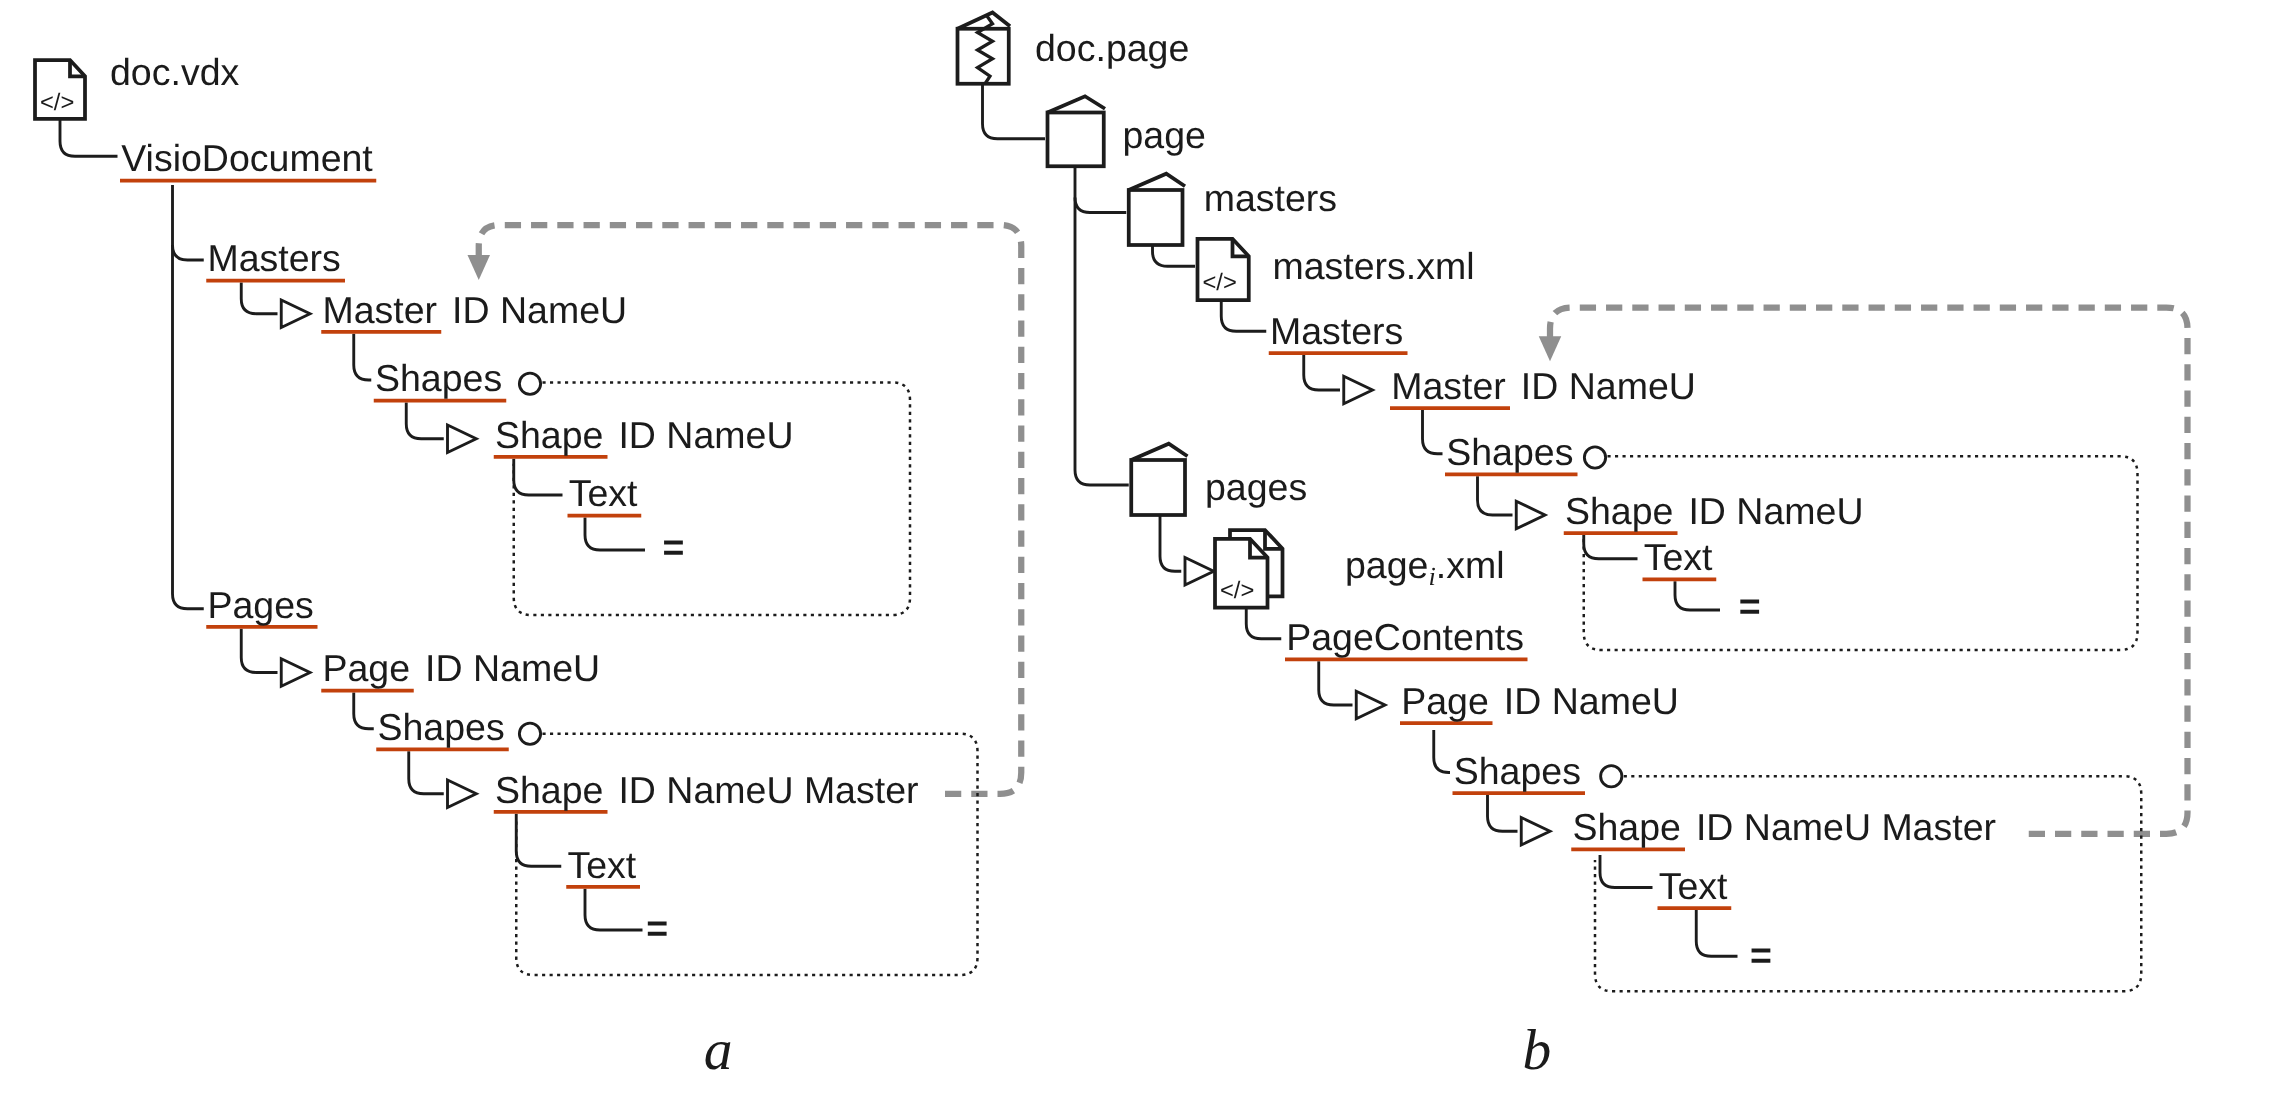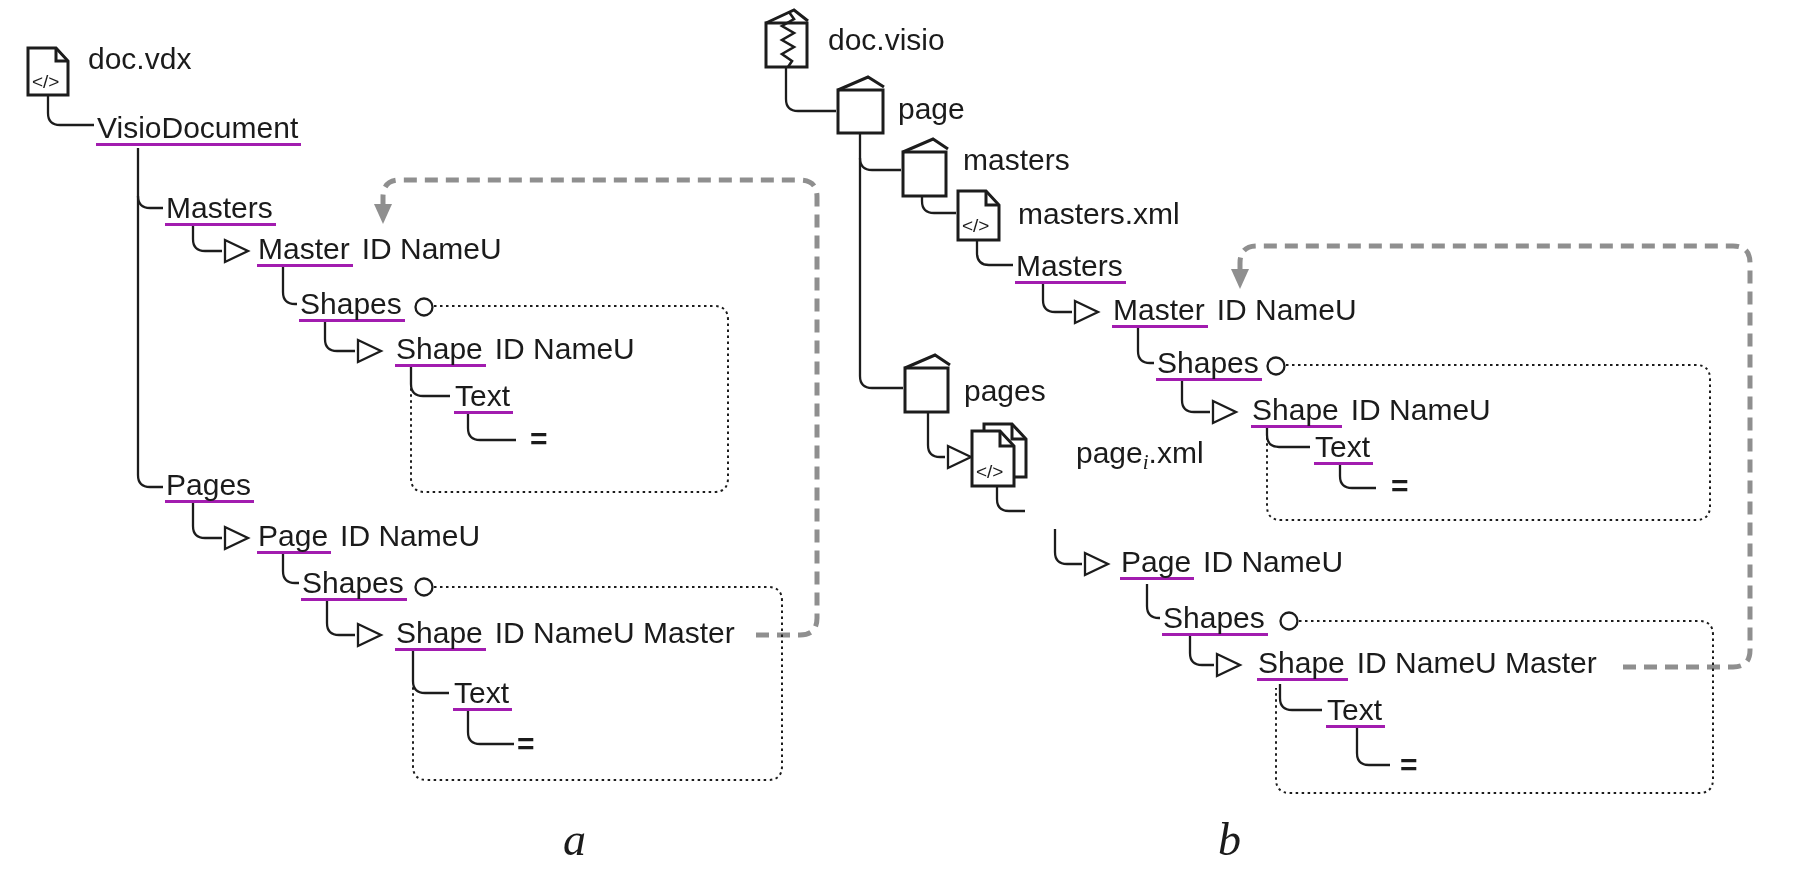--- a/index.html
+++ b/index.html
@@ -1,20 +1,20 @@
 <!DOCTYPE html>
 <html><head>
 <meta charset="utf-8">
 <style>
   html,body{margin:0;padding:0;background:#fff;}
   .stage{position:relative;width:1818px;height:876px;background:#fff;overflow:hidden;
          font-family:"Liberation Sans",sans-serif;color:#1b1b1b;}
   .layer{position:absolute;left:0;top:0;}
   .lbl{position:absolute;font-size:30px;line-height:30px;white-space:nowrap;color:#1b1b1b;}
-  .lbl .u{border-bottom:3px solid #a21caf;padding:0 3px 0 1px;margin-left:-1px;display:inline-block;}
+  .lbl .u{border-bottom:3px solid #c2410c;padding:0 3px 0 1px;margin-left:-1px;display:inline-block;}
   .lbl .attrs{padding-left:9px;}
   .eq{font-weight:700;font-size:30px;}
   .sub{font-family:"Liberation Serif",serif;font-style:italic;font-size:21px;vertical-align:-6px;line-height:0;}
   .cap{position:absolute;font-family:"Liberation Serif",serif;font-style:italic;font-size:46px;line-height:46px;color:#1b1b1b;}
   svg text.glyph{font-family:"Liberation Sans",sans-serif;font-size:19px;fill:#1b1b1b;}
 </style>
 </head>
 <body>
 
 <div class="stage">
@@ -144,32 +144,33 @@
   <div class="lbl" style="left:455px;top:381px"><span class="u">Text</span></div>
   <div class="lbl eq" style="left:530px;top:424px">=</div>
   <div class="lbl" style="left:166px;top:470px"><span class="u">Pages</span></div>
   <div class="lbl" style="left:258px;top:521px"><span class="u">Page</span><span class="attrs">ID NameU</span></div>
   <div class="lbl" style="left:302px;top:568px"><span class="u">Shapes</span></div>
   <div class="lbl" style="left:396px;top:618px"><span class="u">Shape</span><span class="attrs">ID NameU Master</span></div>
   <div class="lbl" style="left:454px;top:678px"><span class="u">Text</span></div>
   <div class="lbl eq" style="left:517px;top:729px">=</div>
   <div class="cap" style="left:563px;top:817px">a</div>
 
-  <div class="lbl" style="left:828px;top:25px">doc.visio</div>
+  <div class="lbl" style="left:828px;top:25px">doc.page</div>
   <div class="lbl" style="left:898px;top:94px">page</div>
   <div class="lbl" style="left:963px;top:145px">masters</div>
   <div class="lbl" style="left:1018px;top:199px">masters.xml</div>
   <div class="lbl" style="left:1016px;top:251px"><span class="u">Masters</span></div>
   <div class="lbl" style="left:1113px;top:295px"><span class="u">Master</span><span class="attrs">ID NameU</span></div>
   <div class="lbl" style="left:1157px;top:348px"><span class="u">Shapes</span></div>
   <div class="lbl" style="left:1252px;top:395px"><span class="u">Shape</span><span class="attrs">ID NameU</span></div>
   <div class="lbl" style="left:1315px;top:432px"><span class="u">Text</span></div>
   <div class="lbl eq" style="left:1391px;top:471px">=</div>
   <div class="lbl" style="left:964px;top:376px">pages</div>
   <div class="lbl" style="left:1076px;top:438px"><span>page</span><span class="sub">i</span><span>.xml</span></div>
+  <div class="lbl" style="left:1029px;top:496px"><span class="u">PageContents</span></div>
   <div class="lbl" style="left:1121px;top:547px"><span class="u">Page</span><span class="attrs">ID NameU</span></div>
   <div class="lbl" style="left:1163px;top:603px"><span class="u">Shapes</span></div>
   <div class="lbl" style="left:1258px;top:648px"><span class="u">Shape</span><span class="attrs">ID NameU Master</span></div>
   <div class="lbl" style="left:1327px;top:695px"><span class="u">Text</span></div>
   <div class="lbl eq" style="left:1400px;top:750px">=</div>
   <div class="cap" style="left:1218px;top:817px">b</div>
 
 </div>
 
 </body></html>

